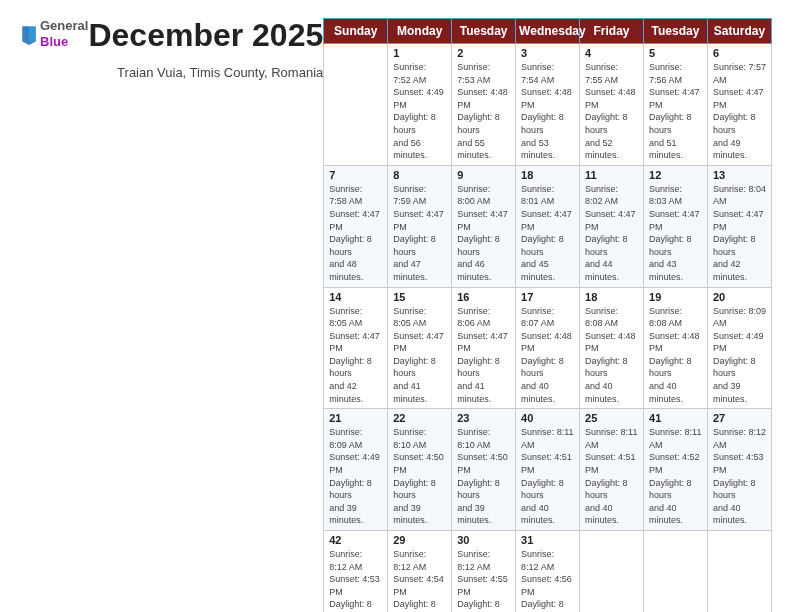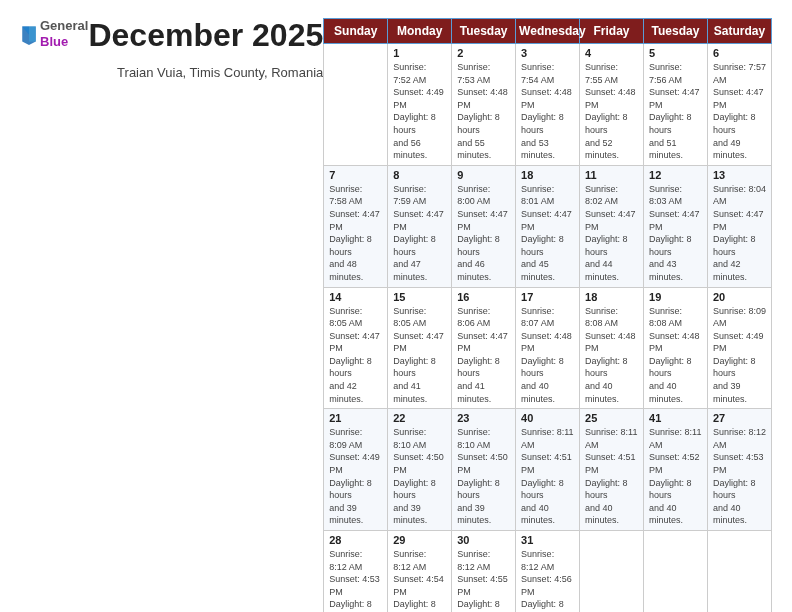--- a/index.html
+++ b/index.html
@@ -304,21 +304,21 @@
       </td>
           <td>
         <span class="day-number">27</span>
         <div class="day-info">
           Sunrise: 8:12 AM<br>Sunset: 4:53 PM<br>Daylight: 8 hours<br>and 40 minutes.
         </div>
       </td>
         </tr>
         <tr>
           <td>
-        <span class="day-number">28</span>
+        <span class="day-number">42</span>
         <div class="day-info">
           Sunrise: 8:12 AM<br>Sunset: 4:53 PM<br>Daylight: 8 hours<br>and 41 minutes.
         </div>
       </td>
           <td>
         <span class="day-number">29</span>
         <div class="day-info">
           Sunrise: 8:12 AM<br>Sunset: 4:54 PM<br>Daylight: 8 hours<br>and 42 minutes.
         </div>
       </td>

